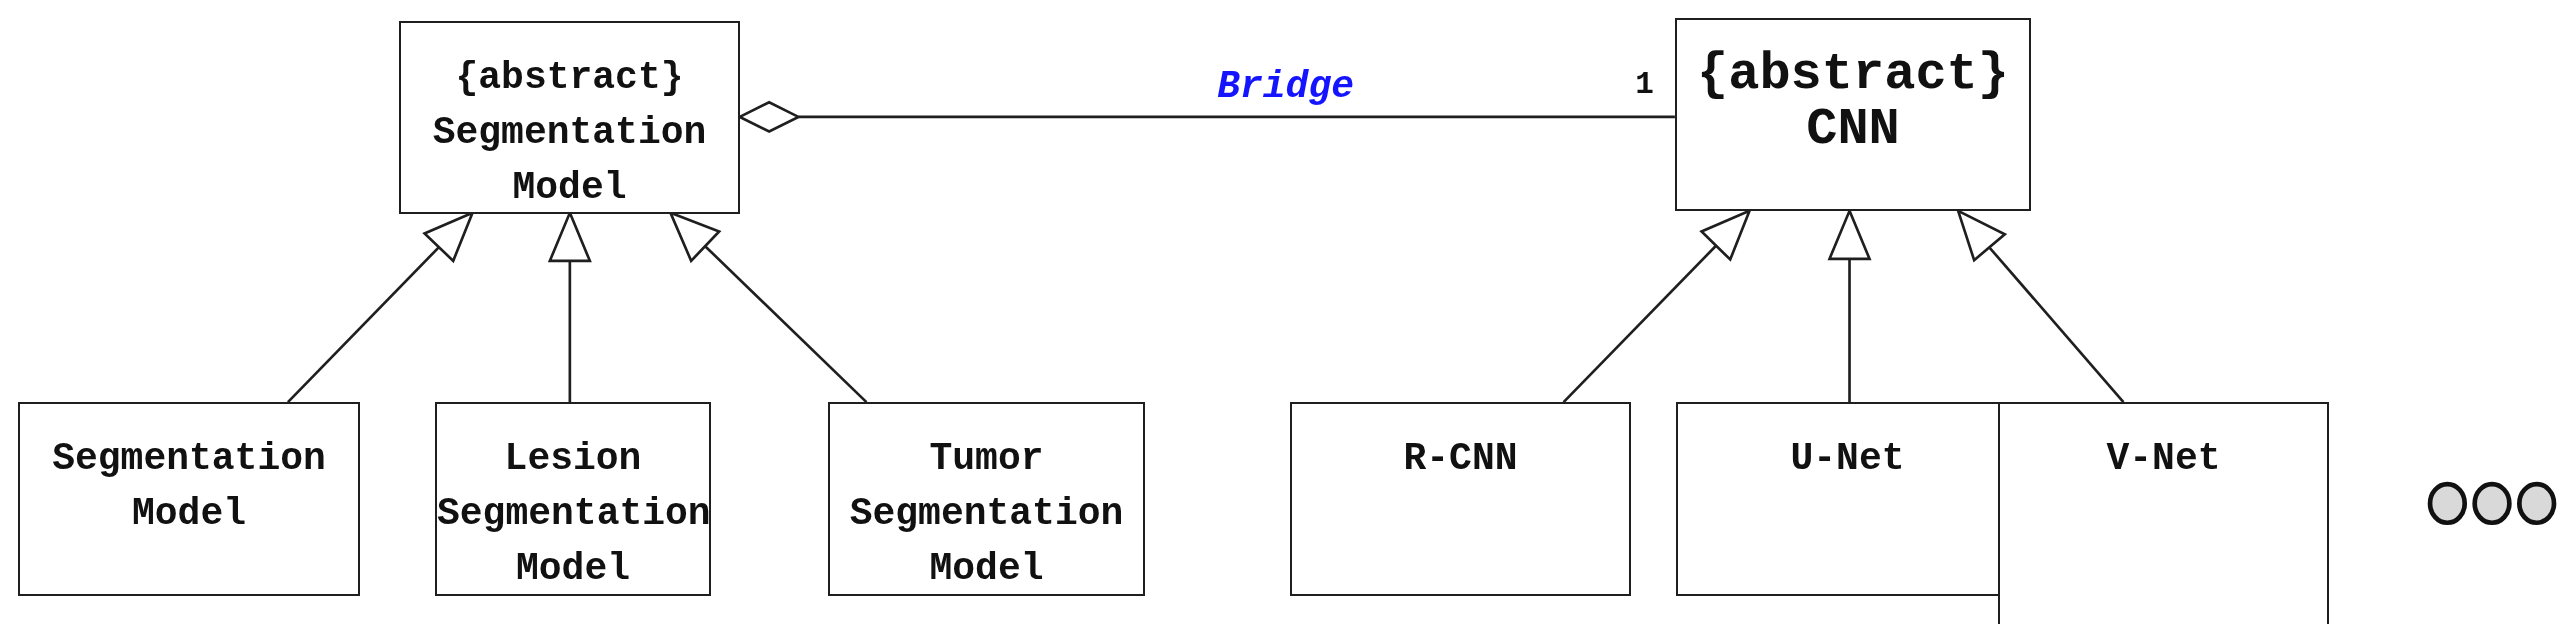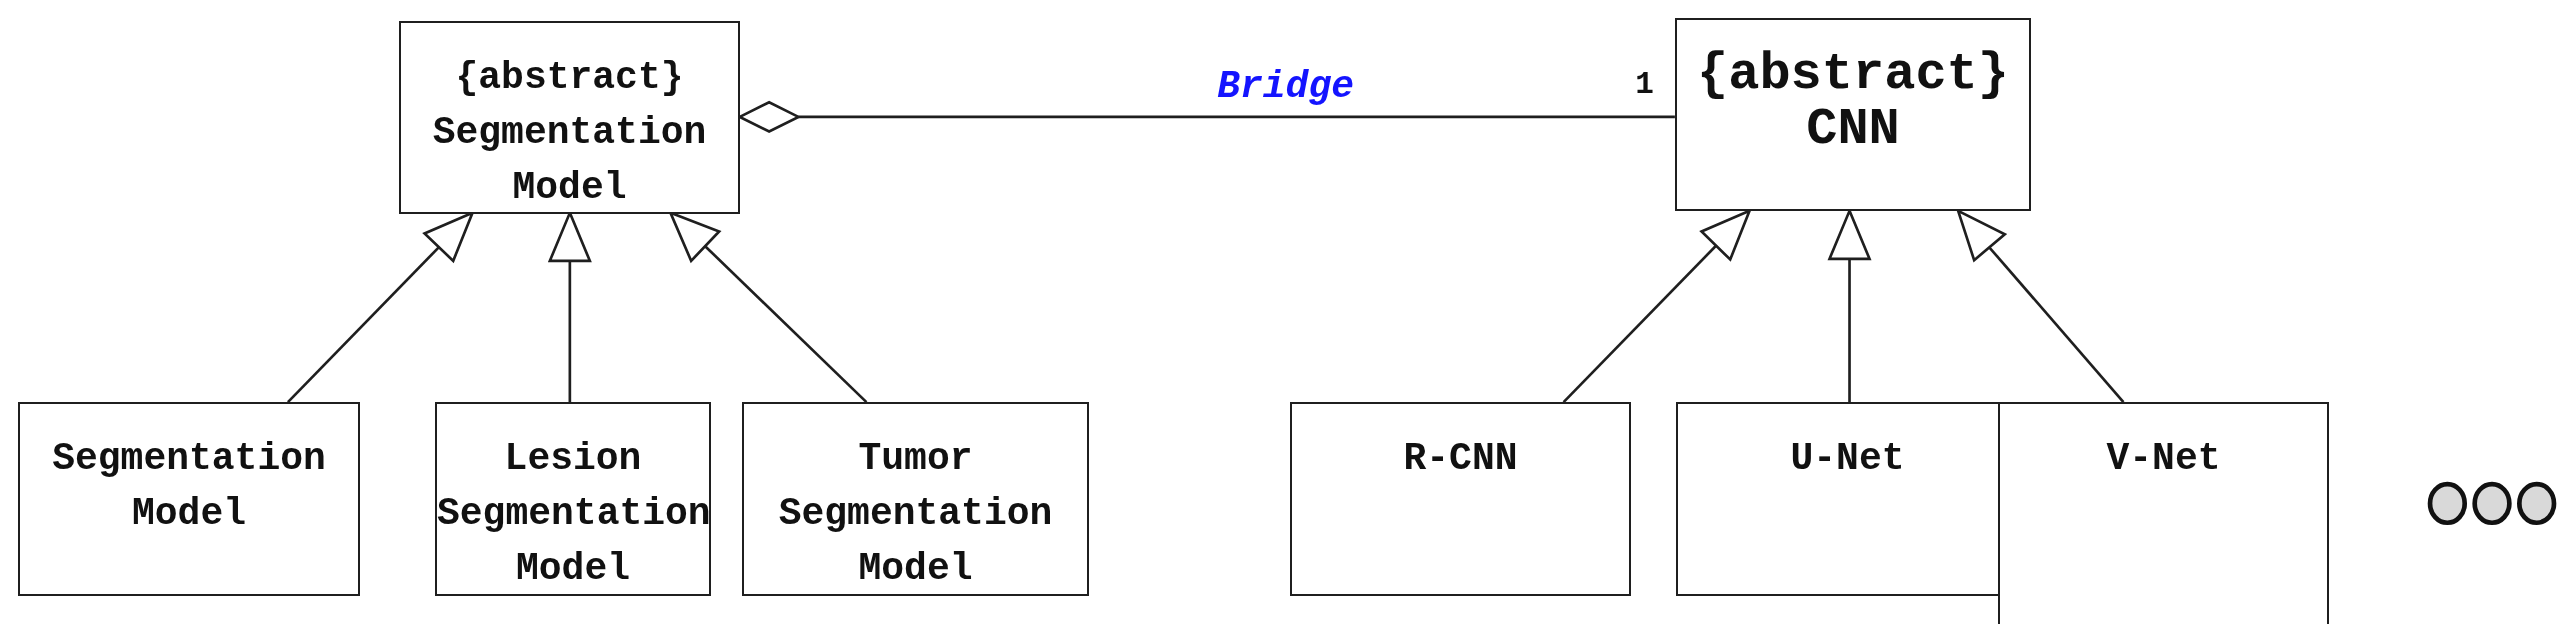--- a/index.html
+++ b/index.html
@@ -32,21 +32,21 @@
     font-size: 38px;
     line-height: 55px;
     padding-top: 27px;
   }
   
   .box-seg-model { left: 399px;  top: 20.7px;  width: 341px; height: 193px; }
   .box-cnn       { left: 1675px; top: 18px;  width: 356px; height: 193px; font-size: 52px; }
   
   .box-organ  { left: 18px;   top: 402px; width: 342px; height: 194px; }
   .box-lesion { left: 395px;  top: 402px; width: 276px; height: 194px; margin-left: 40px; }
-  .box-tumor  { left: 742px; top: 402px; width: 347px; height: 194px; }
+  .box-tumor  { left: 828px; top: 402px; width: 317px; height: 194px; }
   .box-rcnn   { left: 1290px; top: 402px; width: 341px; height: 194px; }
   .box-unet   { left: 1676px; top: 402px; width: 343px; height: 194px; }
   .box-vnet   { left: 1998px; top: 402px; width: 331px; height: 238px; }
 
   .bridge-label {
     position: absolute;
     left: 1054px;
     top: 61px;
     width: 300px;
     text-align: right;

